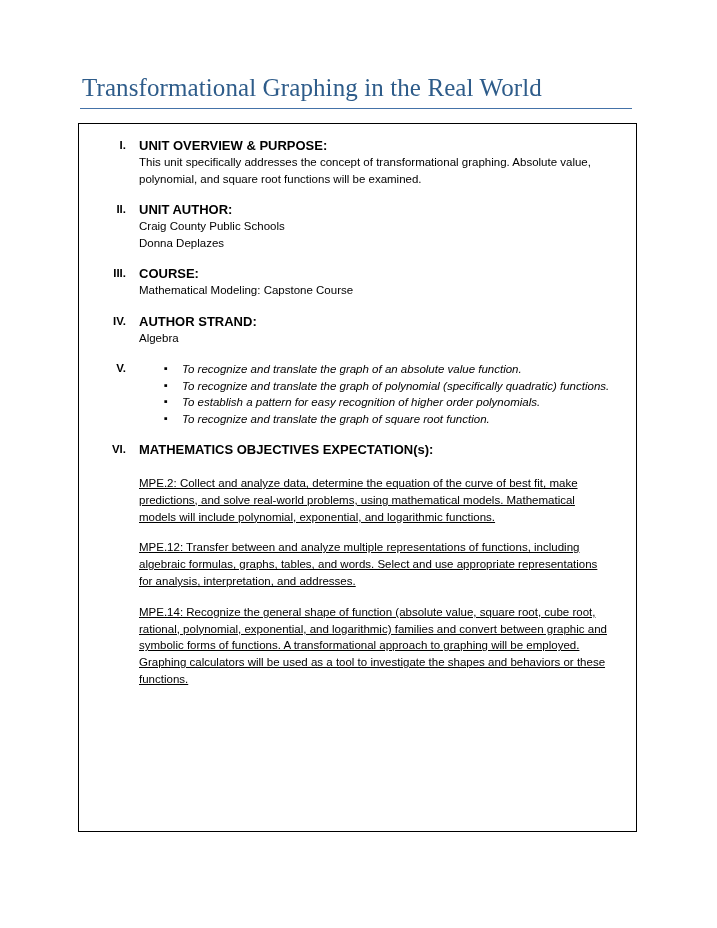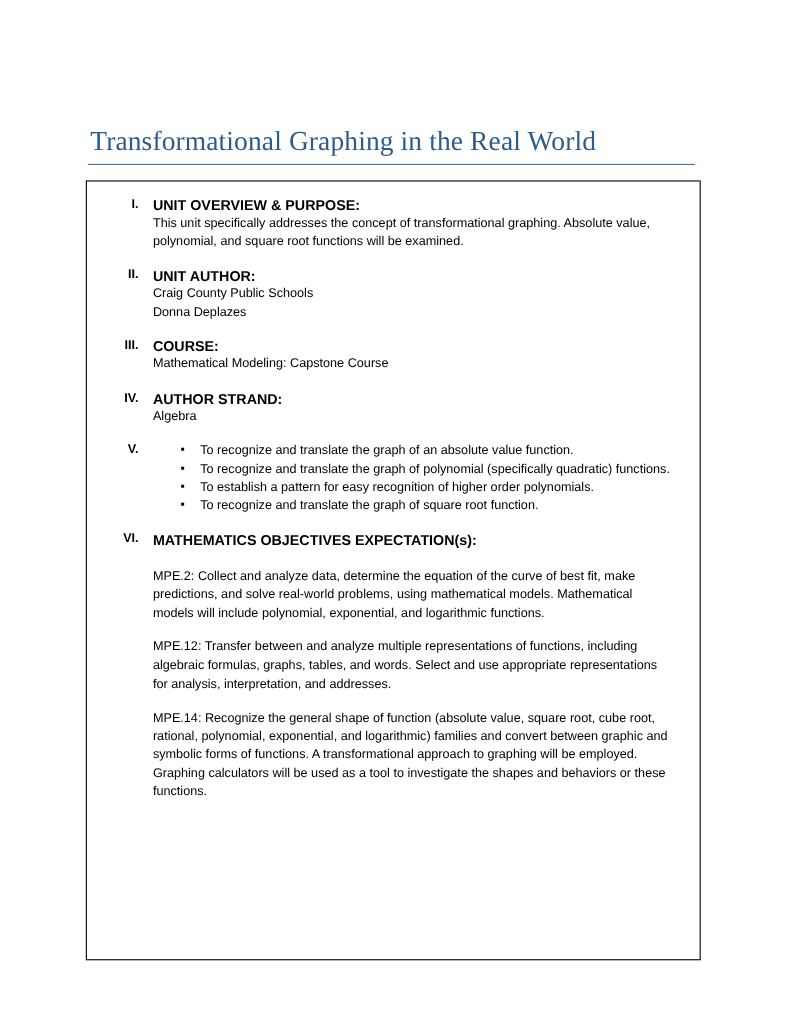--- a/index.html
+++ b/index.html
@@ -12,21 +12,21 @@
     background: #ffffff;
     font-family: "Liberation Sans", sans-serif;
     color: #000000;
     overflow: hidden;
   }
   .page {
     position: relative;
     width: 717px;
     height: 928px;
     box-sizing: border-box;
-    padding: 115px 60px 0 78px;
+    padding: 74px 60px 0 78px;
   }
   .doc-title {
     font-family: "Liberation Serif", serif;
     font-size: 25px;
     font-weight: normal;
     color: #2E5C8A;
     letter-spacing: 0.1px;
     margin: 0 0 6px 4px;
     white-space: nowrap;
   }
@@ -82,34 +82,36 @@
     margin: 1px 0 0 0;
     padding: 0 0 0 25px;
   }
   ul.obj-list li {
     position: relative;
     font-size: 11.5px;
     line-height: 16.5px;
     padding-left: 18px;
     margin-bottom: 0px;
     max-width: 452px;
+    font-style: italic;
   }
   ul.obj-list li::before {
     content: "\25AA";
     position: absolute;
     left: 0;
     top: -1px;
     font-size: 11px;
     color: #000;
   }
   .mpe-para {
     font-size: 11.5px;
     line-height: 16.8px;
     max-width: 474px;
     margin-top: 14px;
+    text-decoration: underline;
   }
   .mpe-first {
     margin-top: 17px;
   }
 </style>
 </head>
 <body>
 
 <div class="page">
 

